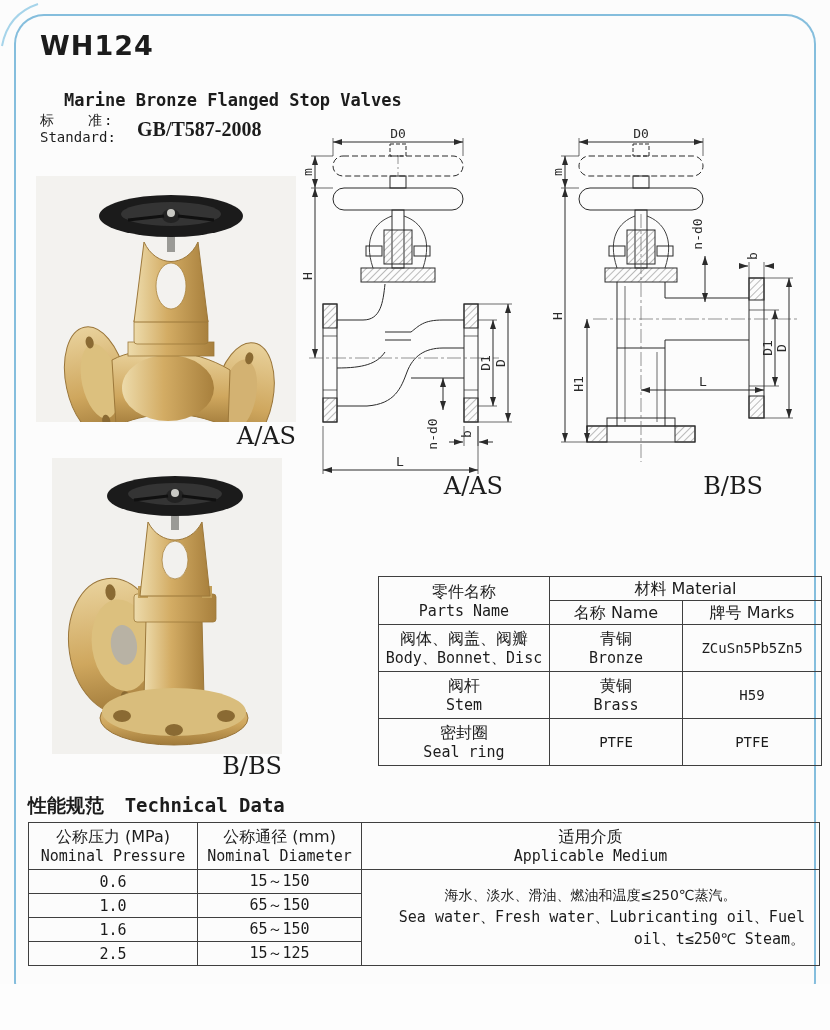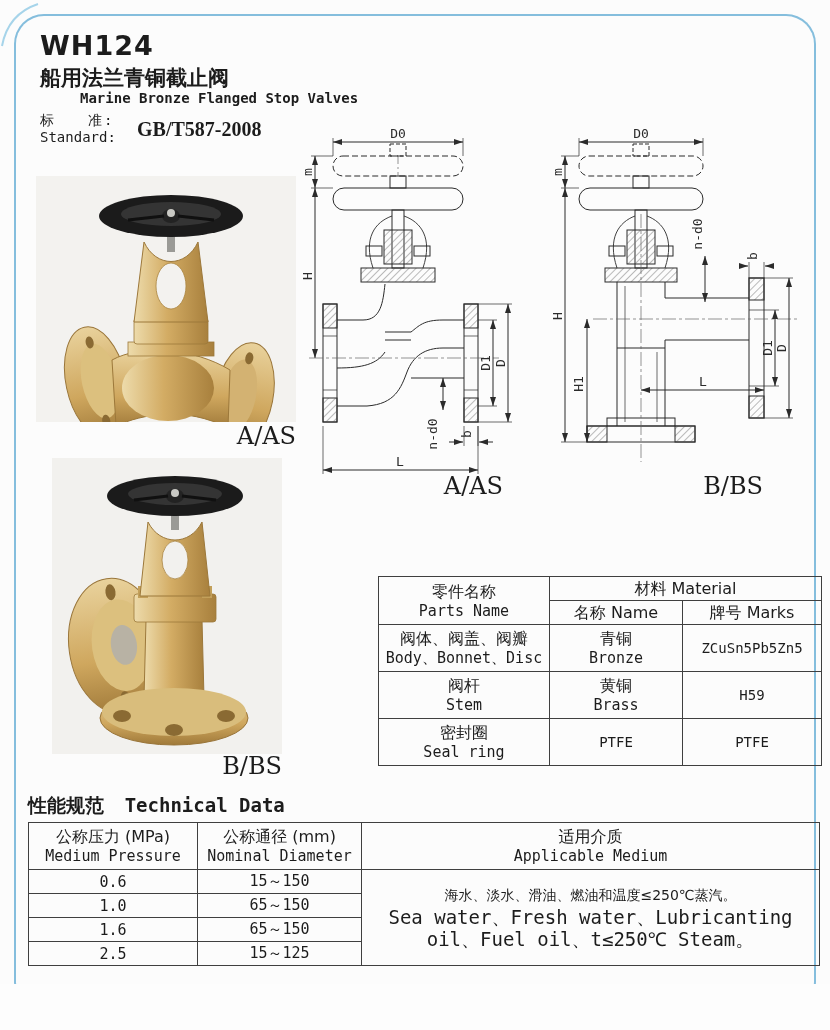--- a/index.html
+++ b/index.html
@@ -3,55 +3,54 @@
 <meta charset="utf-8">
 <style>
   html,body{margin:0;padding:0;background:#fdfdfd;}
   #canvas{position:relative;width:830px;height:984px;background:#fcfcfc;overflow:hidden;
           font-family:"DejaVu Sans","Liberation Sans",sans-serif;color:#1c1c1c;}
   .abs{position:absolute;}
   .page-border{left:14px;top:14px;width:798px;height:992px;border:2px solid #85bedd;
                border-bottom:3px solid #66a8cf;border-radius:30px;}
   .model{left:40px;top:30px;font-size:27px;font-weight:bold;letter-spacing:1px;}
   .title-zh{left:40px;top:64px;font-size:21px;font-weight:bold;}
-  .title-en{left:40px;top:90px;font-size:14px;font-weight:bold;
+  .title-en{left:24px;top:90px;font-size:17px;font-weight:bold;
             font-family:"DejaVu Sans Mono","Liberation Mono",monospace;padding-left:40px;}
   .std{left:40px;top:112px;font-size:14px;line-height:17px;
        font-family:"DejaVu Sans Mono","Liberation Mono",monospace;}
   .std .zh{letter-spacing:2px;}
   .std-val{left:137px;top:118px;font-size:20px;font-weight:bold;
            font-family:Liberation Serif, serif;}
   .dlabel{font-size:24px;font-family:"DejaVu Serif","Liberation Serif",serif;text-align:right;}
   .sec-head{font-size:19px;font-weight:bold;}
   .sec-head .en{font-family:"DejaVu Sans Mono","Liberation Mono",monospace;}
   table{border-collapse:collapse;}
   td,th{border:1px solid #3f3f3f;text-align:center;vertical-align:middle;
         font-weight:normal;padding:1px 4px;}
   .zh-line{display:block;font-size:16px;line-height:21px;}
   .en-line{display:block;font-size:15px;line-height:19px;
            font-family:"DejaVu Sans Mono","Liberation Mono",monospace;}
   .mono{font-family:"DejaVu Sans Mono","Liberation Mono",monospace;}
   .mat-table{left:378px;top:576px;}
   .tech-table{left:28px;top:822px;border-radius:24px;}
   .medium-cell{text-align:center;}
-  .medium-cell .en-line{text-align:center;padding:0 10px;font-size:19px;line-height:22px;}
+  .medium-cell .en-line{text-align:right;padding:0 10px;font-size:15px;line-height:22px;}
   svg text{font-family:"DejaVu Sans Mono","Liberation Mono",monospace;}
 </style>
 </head>
 <body>
 
 <div id="canvas">
 
   <div class="abs page-border"></div>
   <svg class="abs" style="left:0;top:0" width="50" height="50">
     <path d="M2,46 Q8,14 38,4" stroke="#a6d4ea" stroke-width="2" fill="none"></path>
   </svg>
 
   <div class="abs model">WH124</div>
-  <div class="abs title-zh">船用法兰青铜截止阀</div>
   <div class="abs title-en">Marine Bronze Flanged Stop Valves</div>
   <div class="abs std">
     <span class="zh" style="display:block">标　　准:</span>
     <span style="display:block">Standard:</span>
   </div>
   <div class="abs std-val">GB/T587-2008</div>
 
   <svg class="abs" style="left:36px;top:176px" width="260" height="246" viewBox="0 0 260 246">
     <defs>
       <linearGradient id="brassH" x1="0" y1="0" x2="1" y2="0">
@@ -354,21 +353,21 @@
   <div class="abs sec-head" style="left:28px;top:793px">
     <span>性能规范</span>
     <span class="en" style="margin-left:14px">Technical Data</span>
   </div>
 
   <table class="abs tech-table">
     <tbody>
         <tr>
       <th style="width:160px;height:44px">
         <span class="zh-line">公称压力 (MPa)</span>
-        <span class="en-line">Medium Pressure</span>
+        <span class="en-line">Nominal Pressure</span>
       </th>
       <th style="width:155px">
         <span class="zh-line">公称通径 (mm)</span>
         <span class="en-line">Nominal Diameter</span>
       </th>
       <th style="width:449px">
         <span class="zh-line">适用介质</span>
         <span class="en-line">Applicable Medium</span>
       </th>
     </tr>

